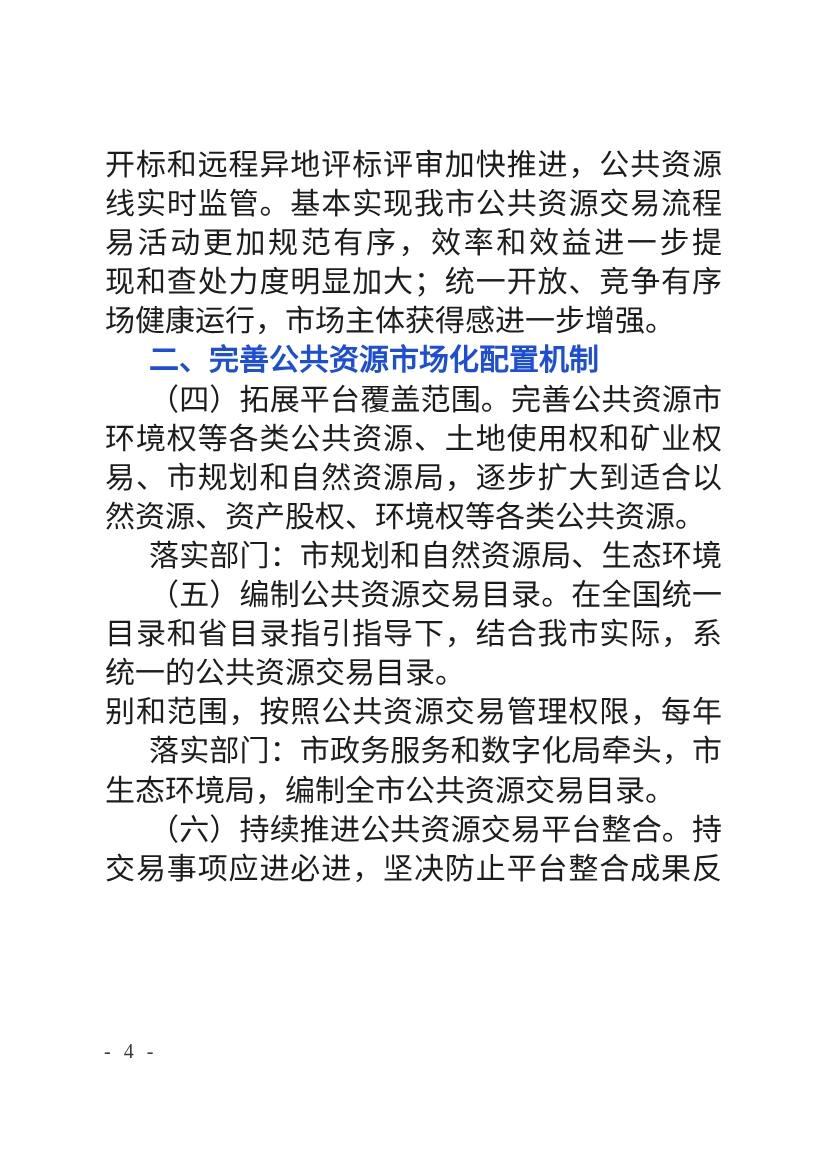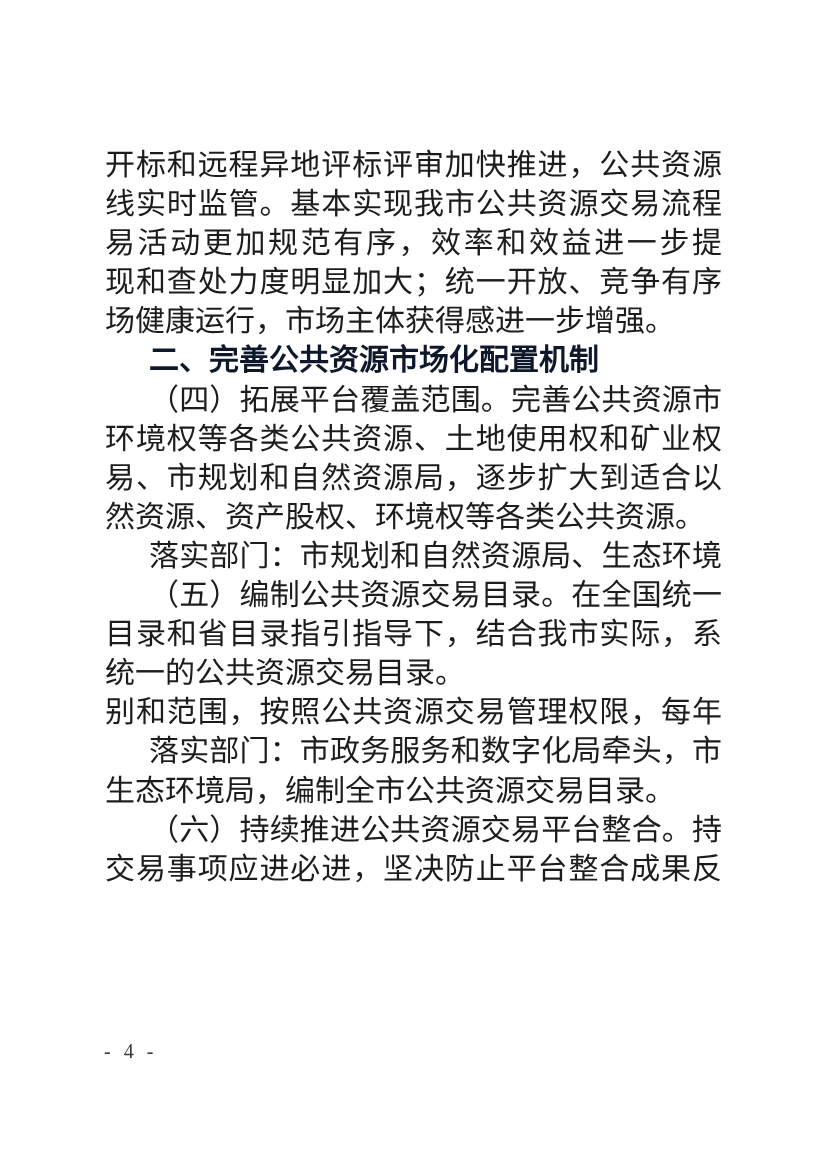--- a/index.html
+++ b/index.html
@@ -43,21 +43,21 @@
   }
   .ln.end {
     text-align-last: left;
   }
   .ln.indent {
     text-indent: 44px;
   }
   .ln.heading {
     font-family: "Liberation Sans", "DejaVu Sans", sans-serif;
     font-weight: 700;
-    color: #0f172a;
+    color: #1d4ed8;
     text-align-last: left;
   }
   .page-number {
     position: absolute;
     left: 104px;
     top: 1040px;
     font-family: "Liberation Serif", "DejaVu Serif", serif;
     font-size: 20px;
     color: #3a3a3a;
     letter-spacing: 4px;

